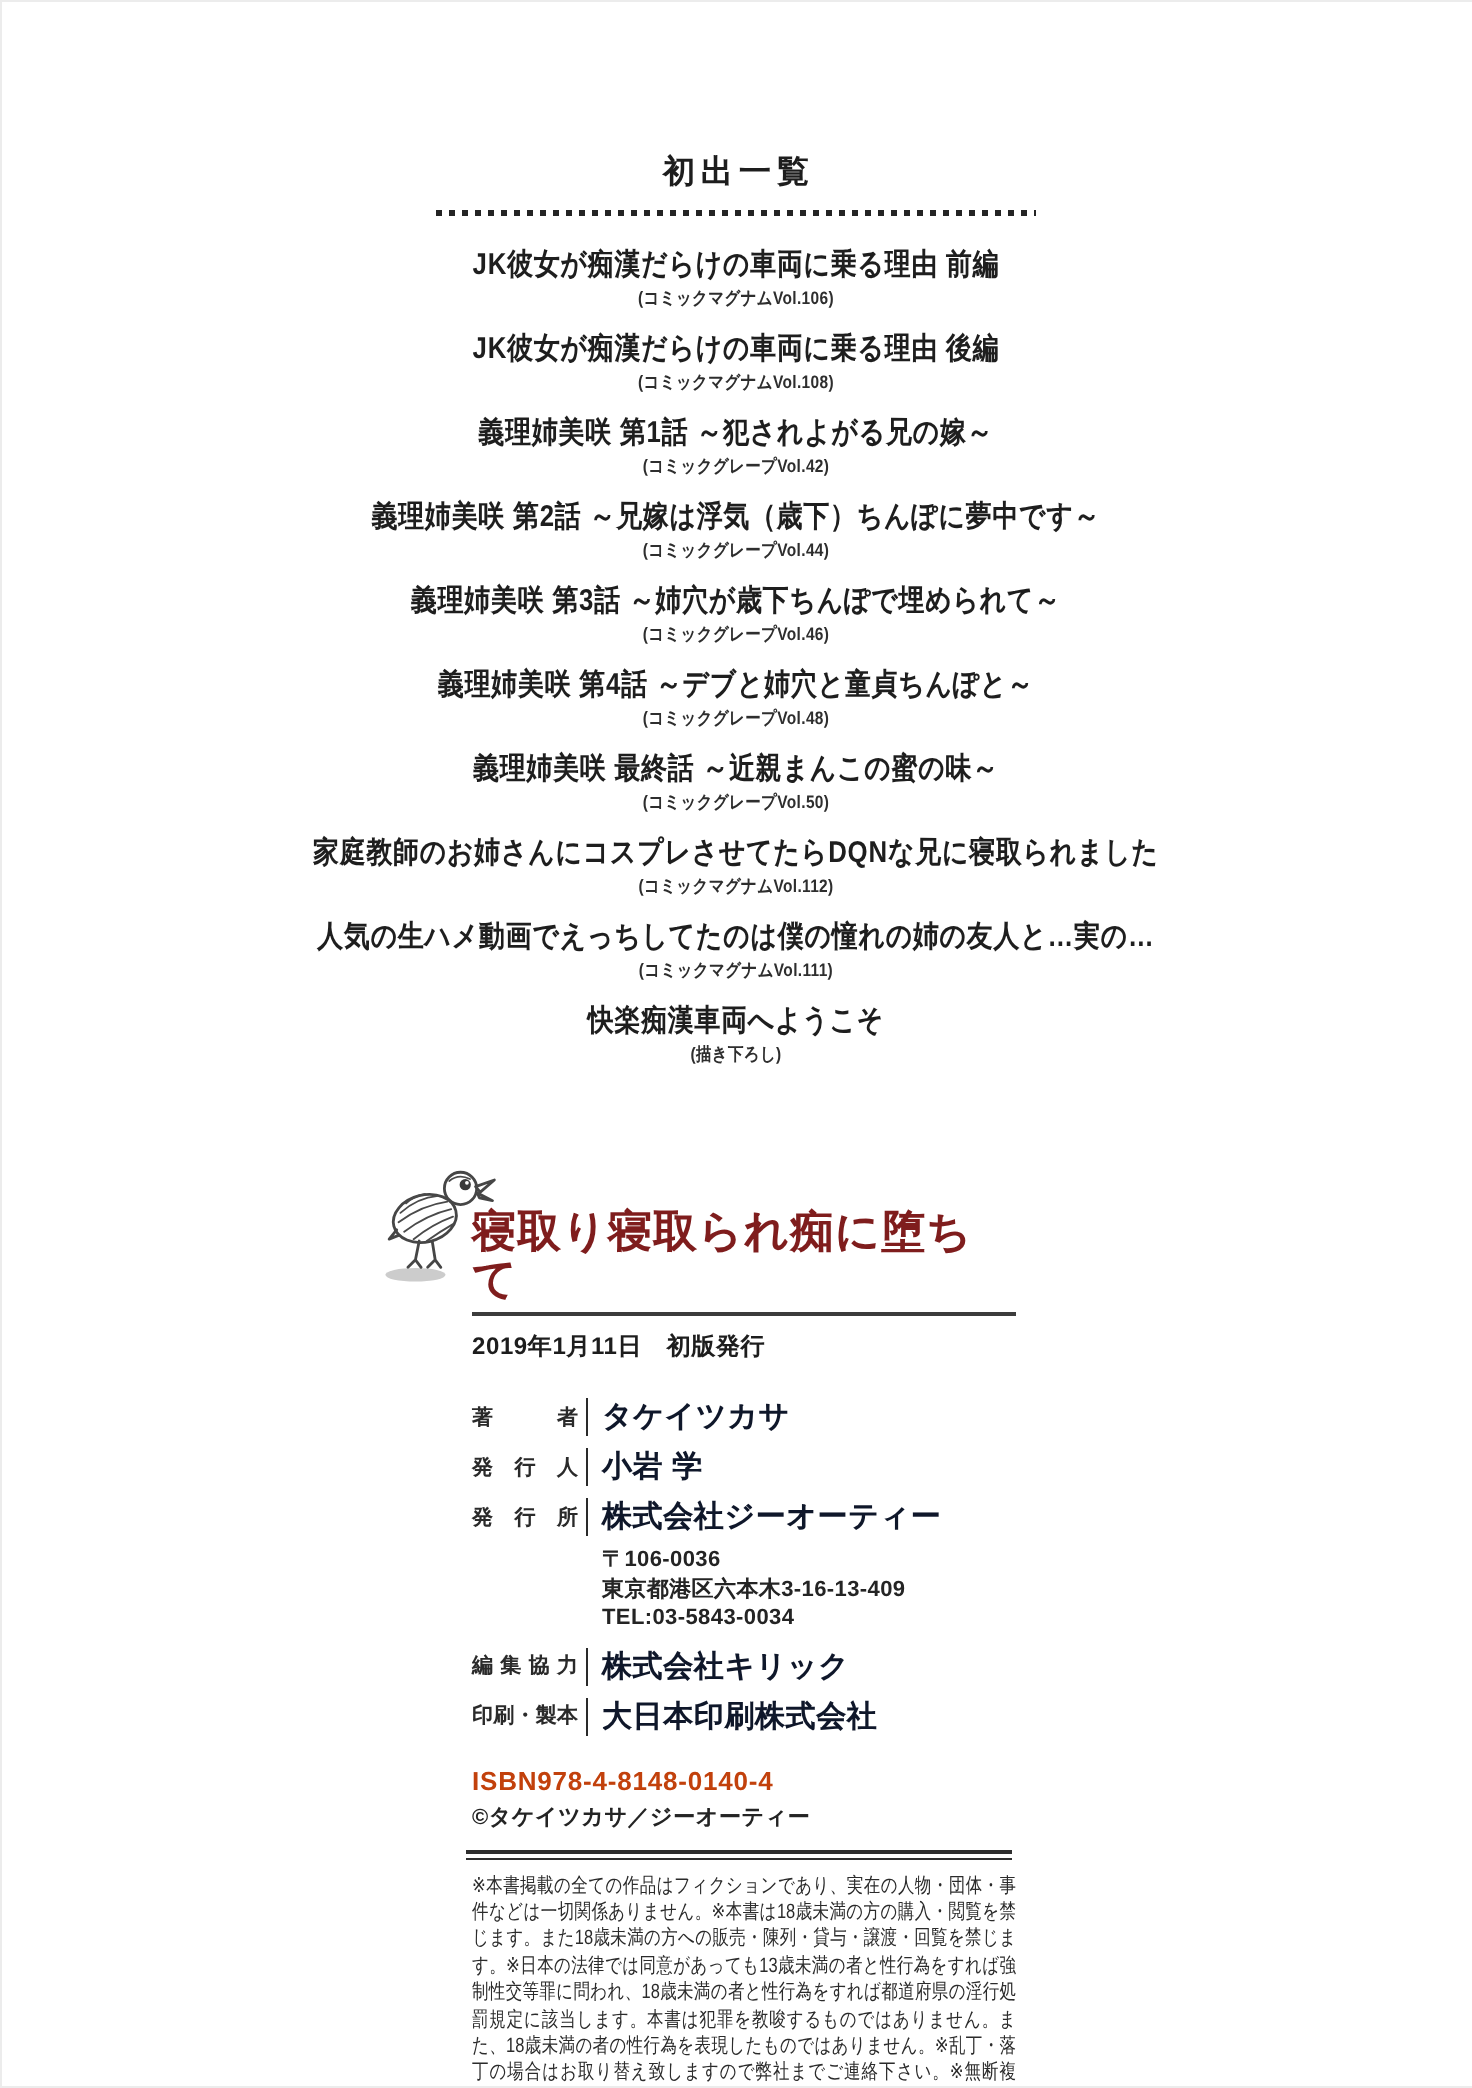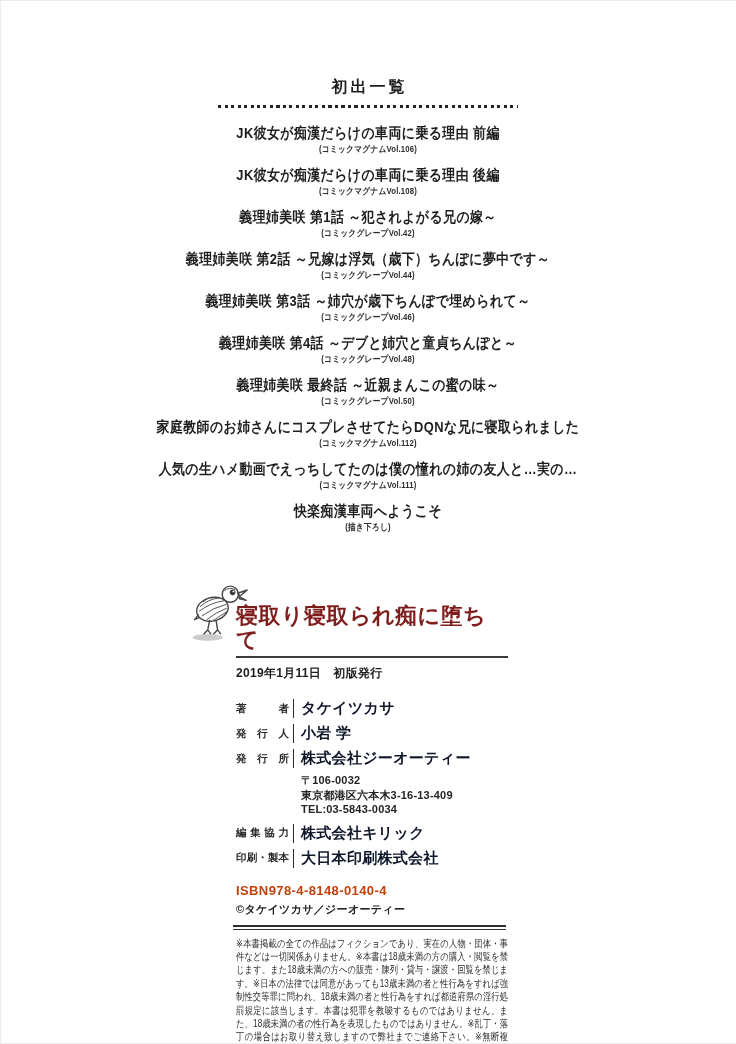--- a/index.html
+++ b/index.html
@@ -169,21 +169,21 @@
           <span class="credit-label">発行人</span>
           <span class="credit-sep"></span>
           <span class="credit-value">小岩 学</span>
         </div>
         <div class="credit-row">
           <span class="credit-label">発行所</span>
           <span class="credit-sep"></span>
           <span class="credit-value">株式会社ジーオーティー</span>
         </div>
         <div class="publisher-address">
-          <div>〒106-0032</div>
+          <div>〒106-0036</div>
           <div>東京都港区六本木3-16-13-409</div>
           <div>TEL:03-5843-0034</div>
         </div>
         <div class="credit-row">
           <span class="credit-label">編集協力</span>
           <span class="credit-sep"></span>
           <span class="credit-value">株式会社キリック</span>
         </div>
         <div class="credit-row">
           <span class="credit-label">印刷・製本</span>

